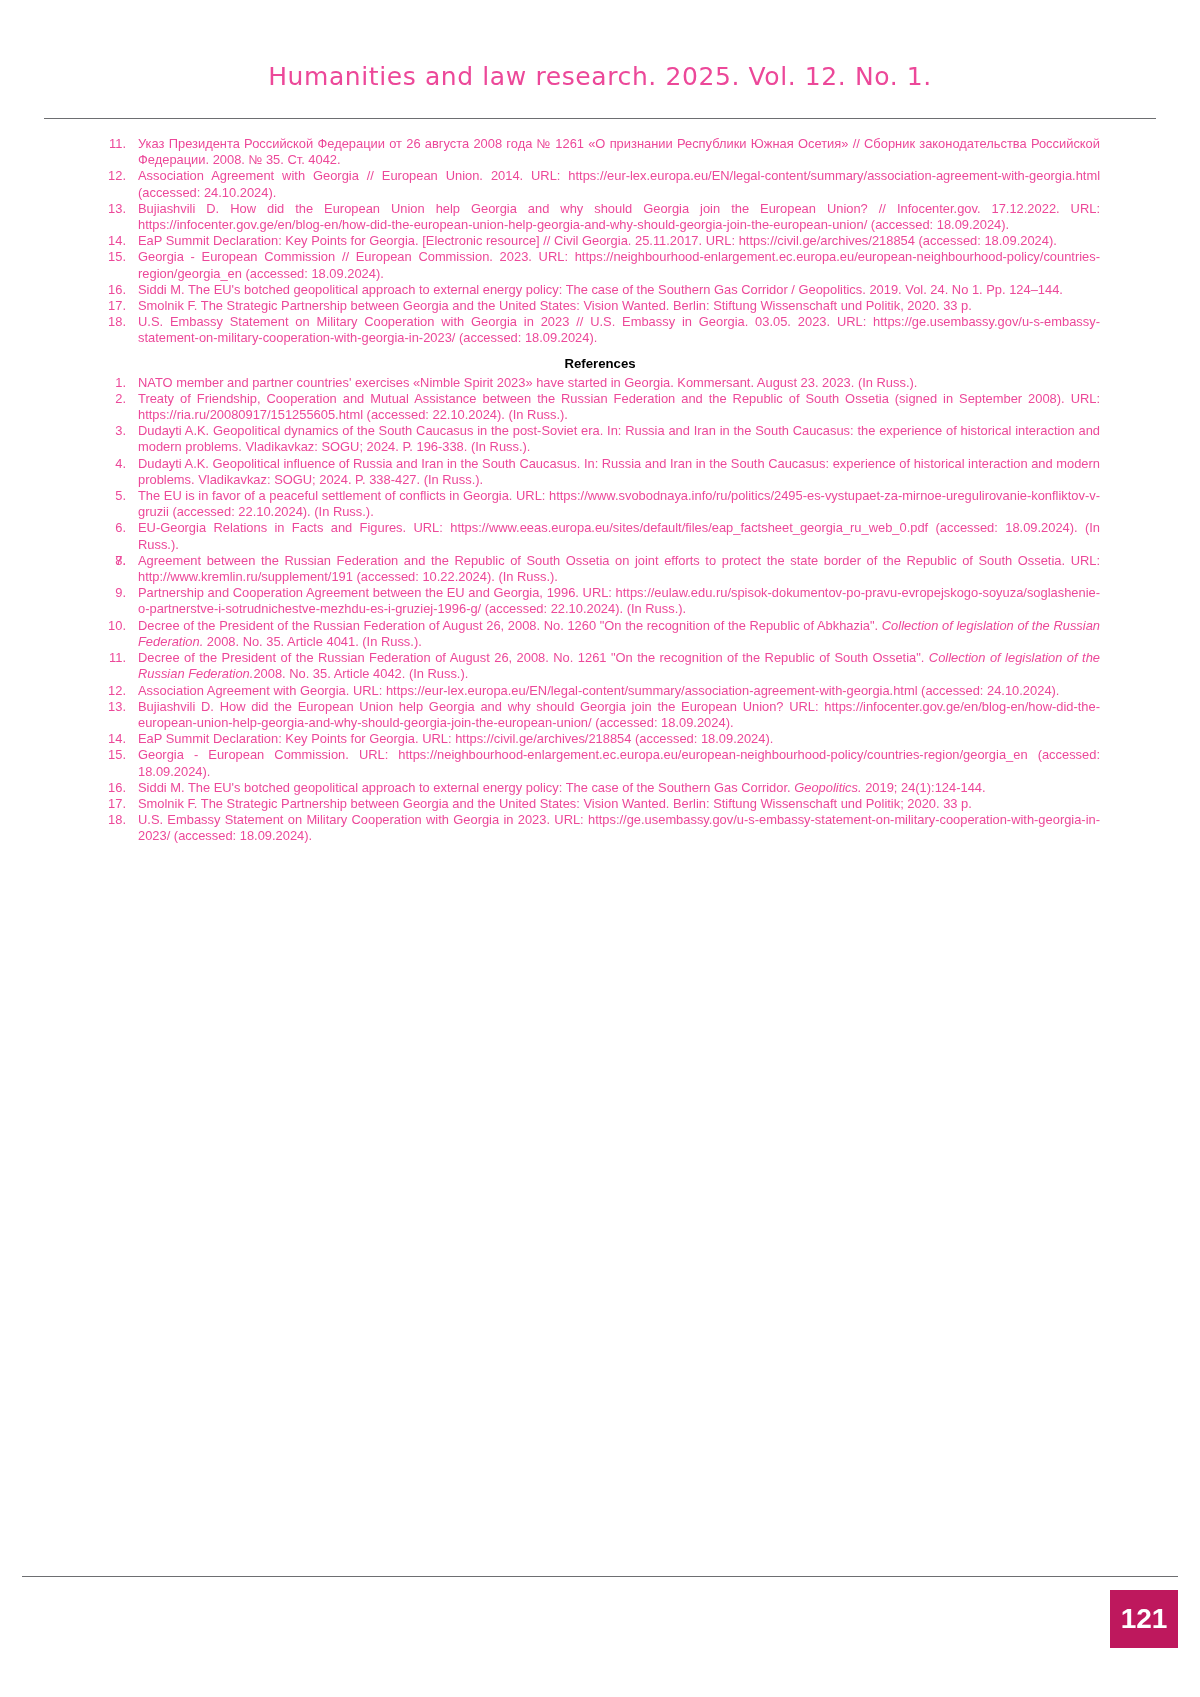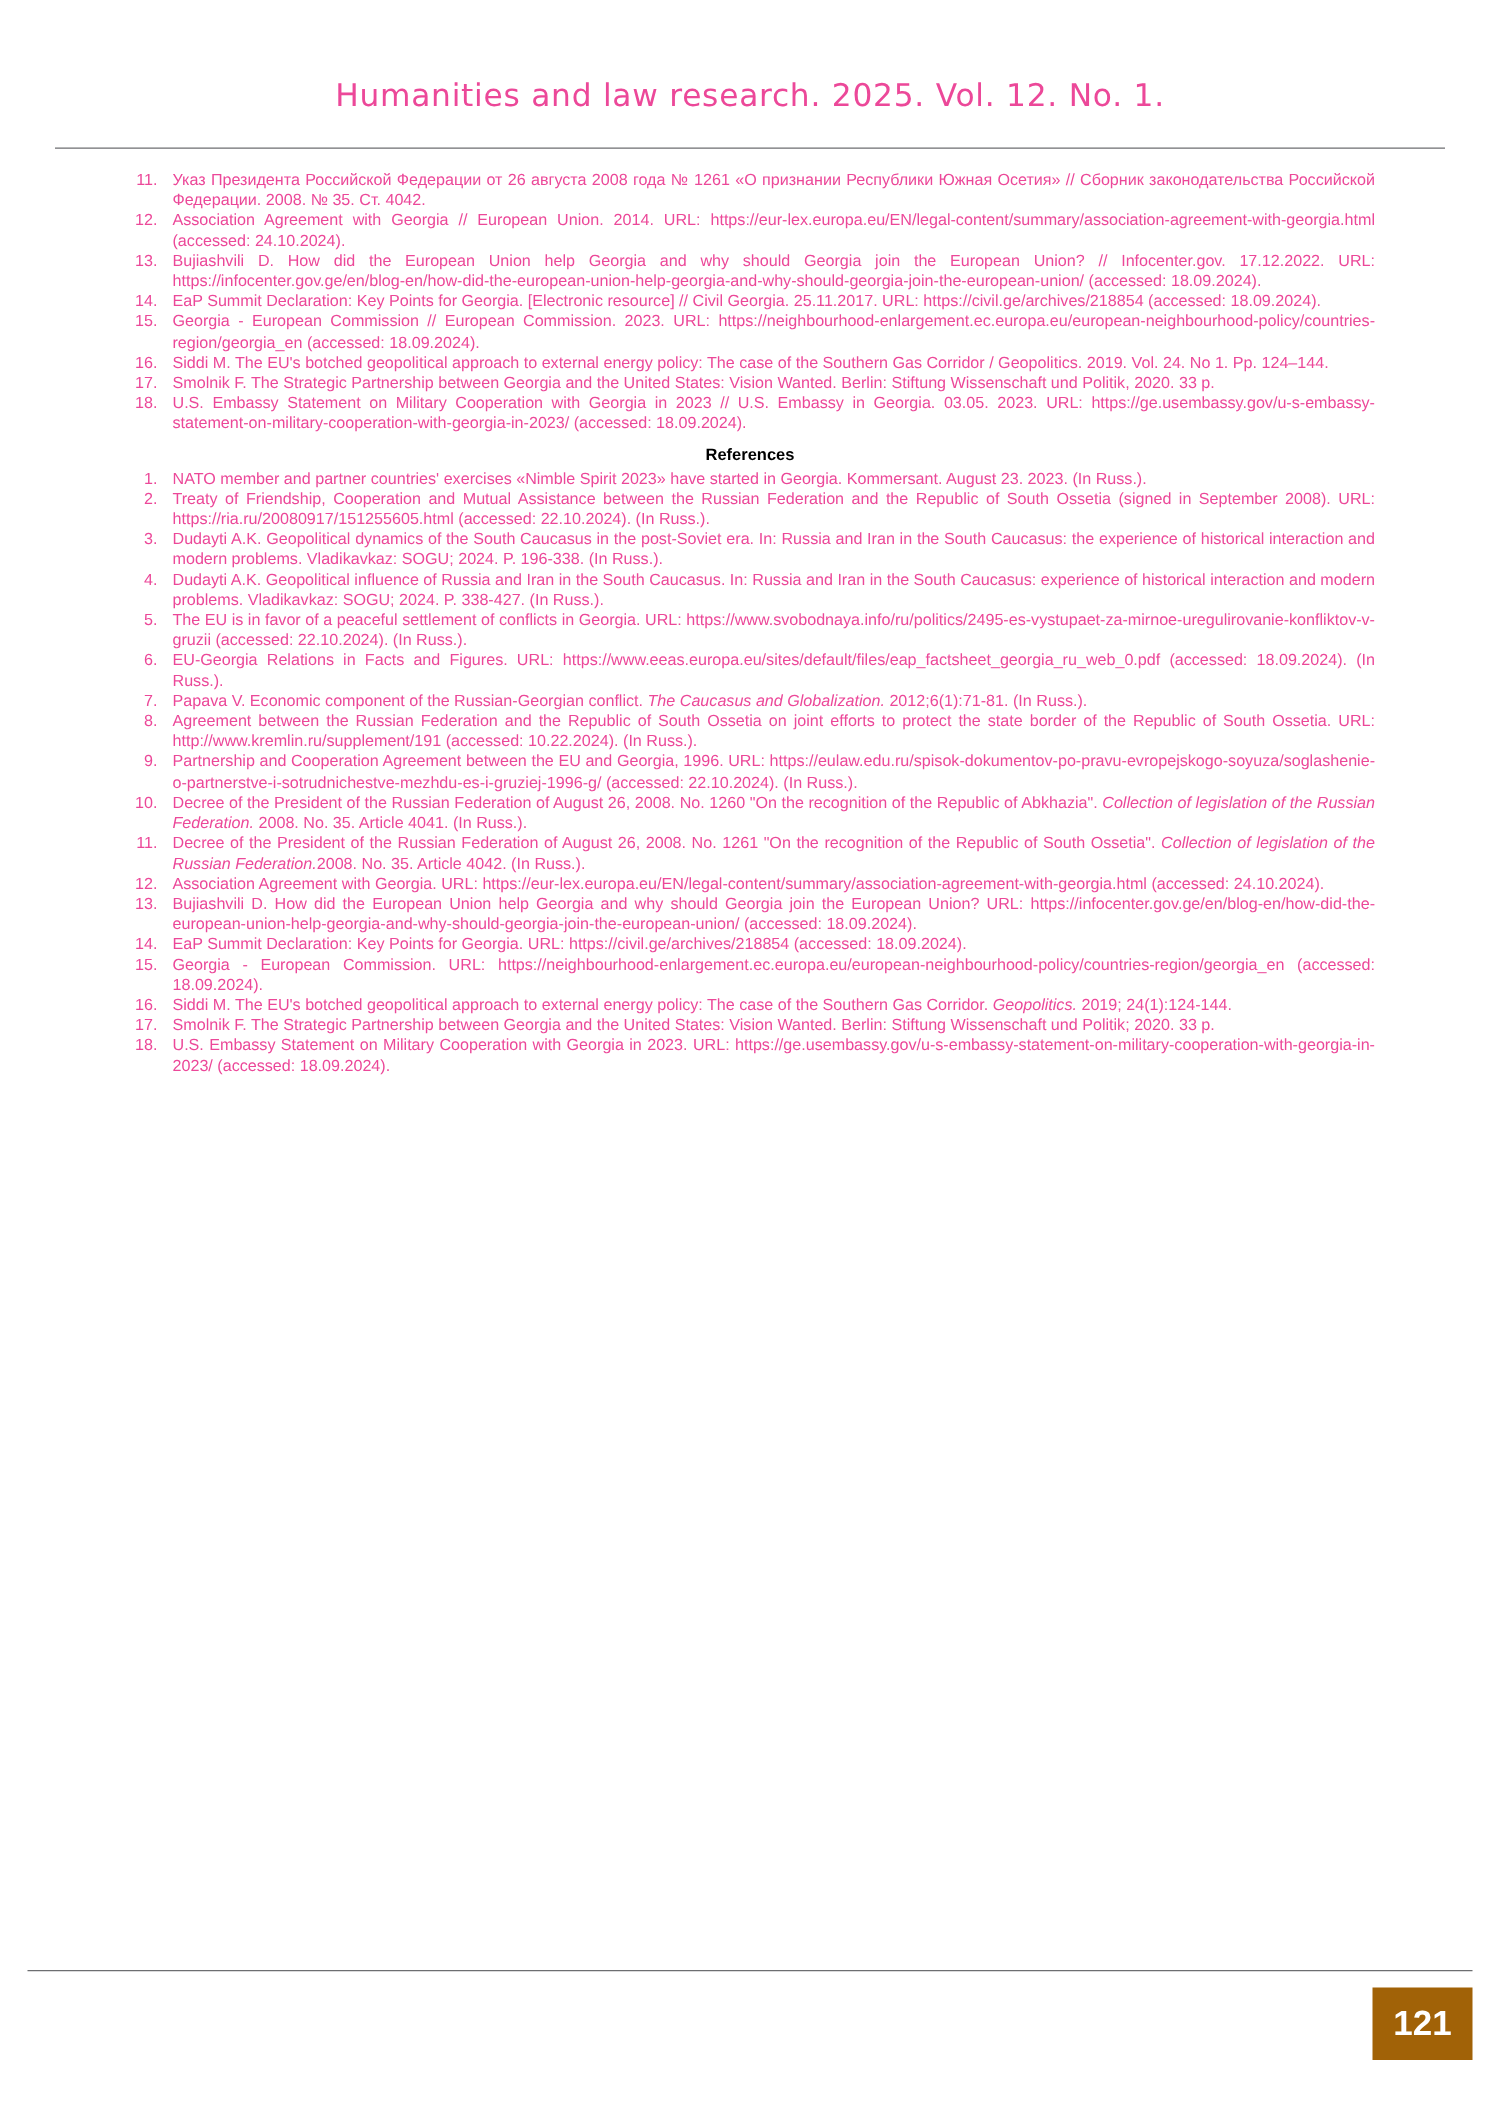--- a/index.html
+++ b/index.html
@@ -131,23 +131,23 @@
     left: 22px;
     right: 22px;
     top: 1576px;
     height: 1px;
     background: #6d6e71;
   }
   .page-number-box {
     position: absolute;
     right: 22px;
     top: 1590px;
-    width: 80px;
+    width: 68px;
     height: 58px;
-    background: #a16207;
+    background: #be185d;
     color: #ffffff;
     font-size: 28px;
     font-weight: 700;
     display: flex;
     align-items: center;
     justify-content: center;
     font-family: "Liberation Sans", sans-serif;
   }
 </style>
 </head>
@@ -175,21 +175,21 @@
 
     <div class="section-title">References</div>
 
     <ol class="reflist" id="reflist">
         <li><span class="num">1.</span><span>NATO member and partner countries' exercises «Nimble Spirit 2023» have started in Georgia. Kommersant. August 23. 2023. (In Russ.).</span></li>
         <li><span class="num">2.</span><span>Treaty of Friendship, Cooperation and Mutual Assistance between the Russian Federation and the Republic of South Ossetia (signed in September 2008). URL: https://ria.ru/20080917/151255605.html (accessed: 22.10.2024). (In Russ.).</span></li>
         <li><span class="num">3.</span><span>Dudayti A.K. Geopolitical dynamics of the South Caucasus in the post-Soviet era. In: Russia and Iran in the South Caucasus: the experience of historical interaction and modern problems. Vladikavkaz: SOGU; 2024. P. 196-338. (In Russ.).</span></li>
         <li><span class="num">4.</span><span>Dudayti A.K. Geopolitical influence of Russia and Iran in the South Caucasus. In: Russia and Iran in the South Caucasus: experience of historical interaction and modern problems. Vladikavkaz: SOGU; 2024. P. 338-427. (In Russ.).</span></li>
         <li><span class="num">5.</span><span>The EU is in favor of a peaceful settlement of conflicts in Georgia. URL: https://www.svobodnaya.info/ru/politics/2495-es-vystupaet-za-mirnoe-uregulirovanie-konfliktov-v-gruzii (accessed: 22.10.2024). (In Russ.).</span></li>
         <li><span class="num">6.</span><span>EU-Georgia Relations in Facts and Figures. URL: https://www.eeas.europa.eu/sites/default/files/eap_factsheet_georgia_ru_web_0.pdf (accessed: 18.09.2024). (In Russ.).</span></li>
-        <li><span class="num">7.</span><span>Papava V. Economic component of the Russian-Georgian conflict. <span class="it">The Caucasus and Globalization.</span> 2012;6(1):71-81. (In Russ.).</span></li>
+        <li><span class="num">7.</span></li>
         <li><span class="num">8.</span><span>Agreement between the Russian Federation and the Republic of South Ossetia on joint efforts to protect the state border of the Republic of South Ossetia. URL: http://www.kremlin.ru/supplement/191 (accessed: 10.22.2024). (In Russ.).</span></li>
         <li><span class="num">9.</span><span>Partnership and Cooperation Agreement between the EU and Georgia, 1996. URL: https://eulaw.edu.ru/spisok-dokumentov-po-pravu-evropejskogo-soyuza/soglashenie-o-partnerstve-i-sotrudnichestve-mezhdu-es-i-gruziej-1996-g/      (accessed:      22.10.2024). (In Russ.).</span></li>
         <li><span class="num">10.</span><span>Decree of the President of the Russian Federation of August 26, 2008. No. 1260 "On the recognition of the Republic of Abkhazia". <span class="it">Collection of legislation of the Russian Federation.</span> 2008. No. 35. Article 4041. (In Russ.).</span></li>
         <li><span class="num">11.</span><span>Decree of the President of the Russian Federation of August 26, 2008. No. 1261 "On the recognition of the Republic of South Ossetia". <span class="it">Collection of legislation of the Russian Federation.</span>2008. No. 35. Article 4042. (In Russ.).</span></li>
         <li><span class="num">12.</span><span>Association Agreement with Georgia. URL: https://eur-lex.europa.eu/EN/legal-content/summary/association-agreement-with-georgia.html (accessed: 24.10.2024).</span></li>
         <li><span class="num">13.</span><span>Bujiashvili D. How did the European Union help Georgia and why should Georgia join the European Union? URL: https://infocenter.gov.ge/en/blog-en/how-did-the-european-union-help-georgia-and-why-should-georgia-join-the-european-union/ (accessed: 18.09.2024).</span></li>
         <li><span class="num">14.</span><span>EaP Summit Declaration: Key Points for Georgia. URL: https://civil.ge/archives/218854 (accessed: 18.09.2024).</span></li>
         <li><span class="num">15.</span><span>Georgia - European Commission. URL: https://neighbourhood-enlargement.ec.europa.eu/european-neighbourhood-policy/countries-region/georgia_en (accessed: 18.09.2024).</span></li>
         <li><span class="num">16.</span><span>Siddi M. The EU's botched geopolitical approach to external energy policy: The case of the Southern Gas Corridor. <span class="it">Geopolitics.</span> 2019; 24(1):124-144.</span></li>
         <li><span class="num">17.</span><span>Smolnik F. The Strategic Partnership between Georgia and the United States: Vision Wanted. Berlin: Stiftung Wissenschaft und Politik; 2020. 33 p.</span></li>

